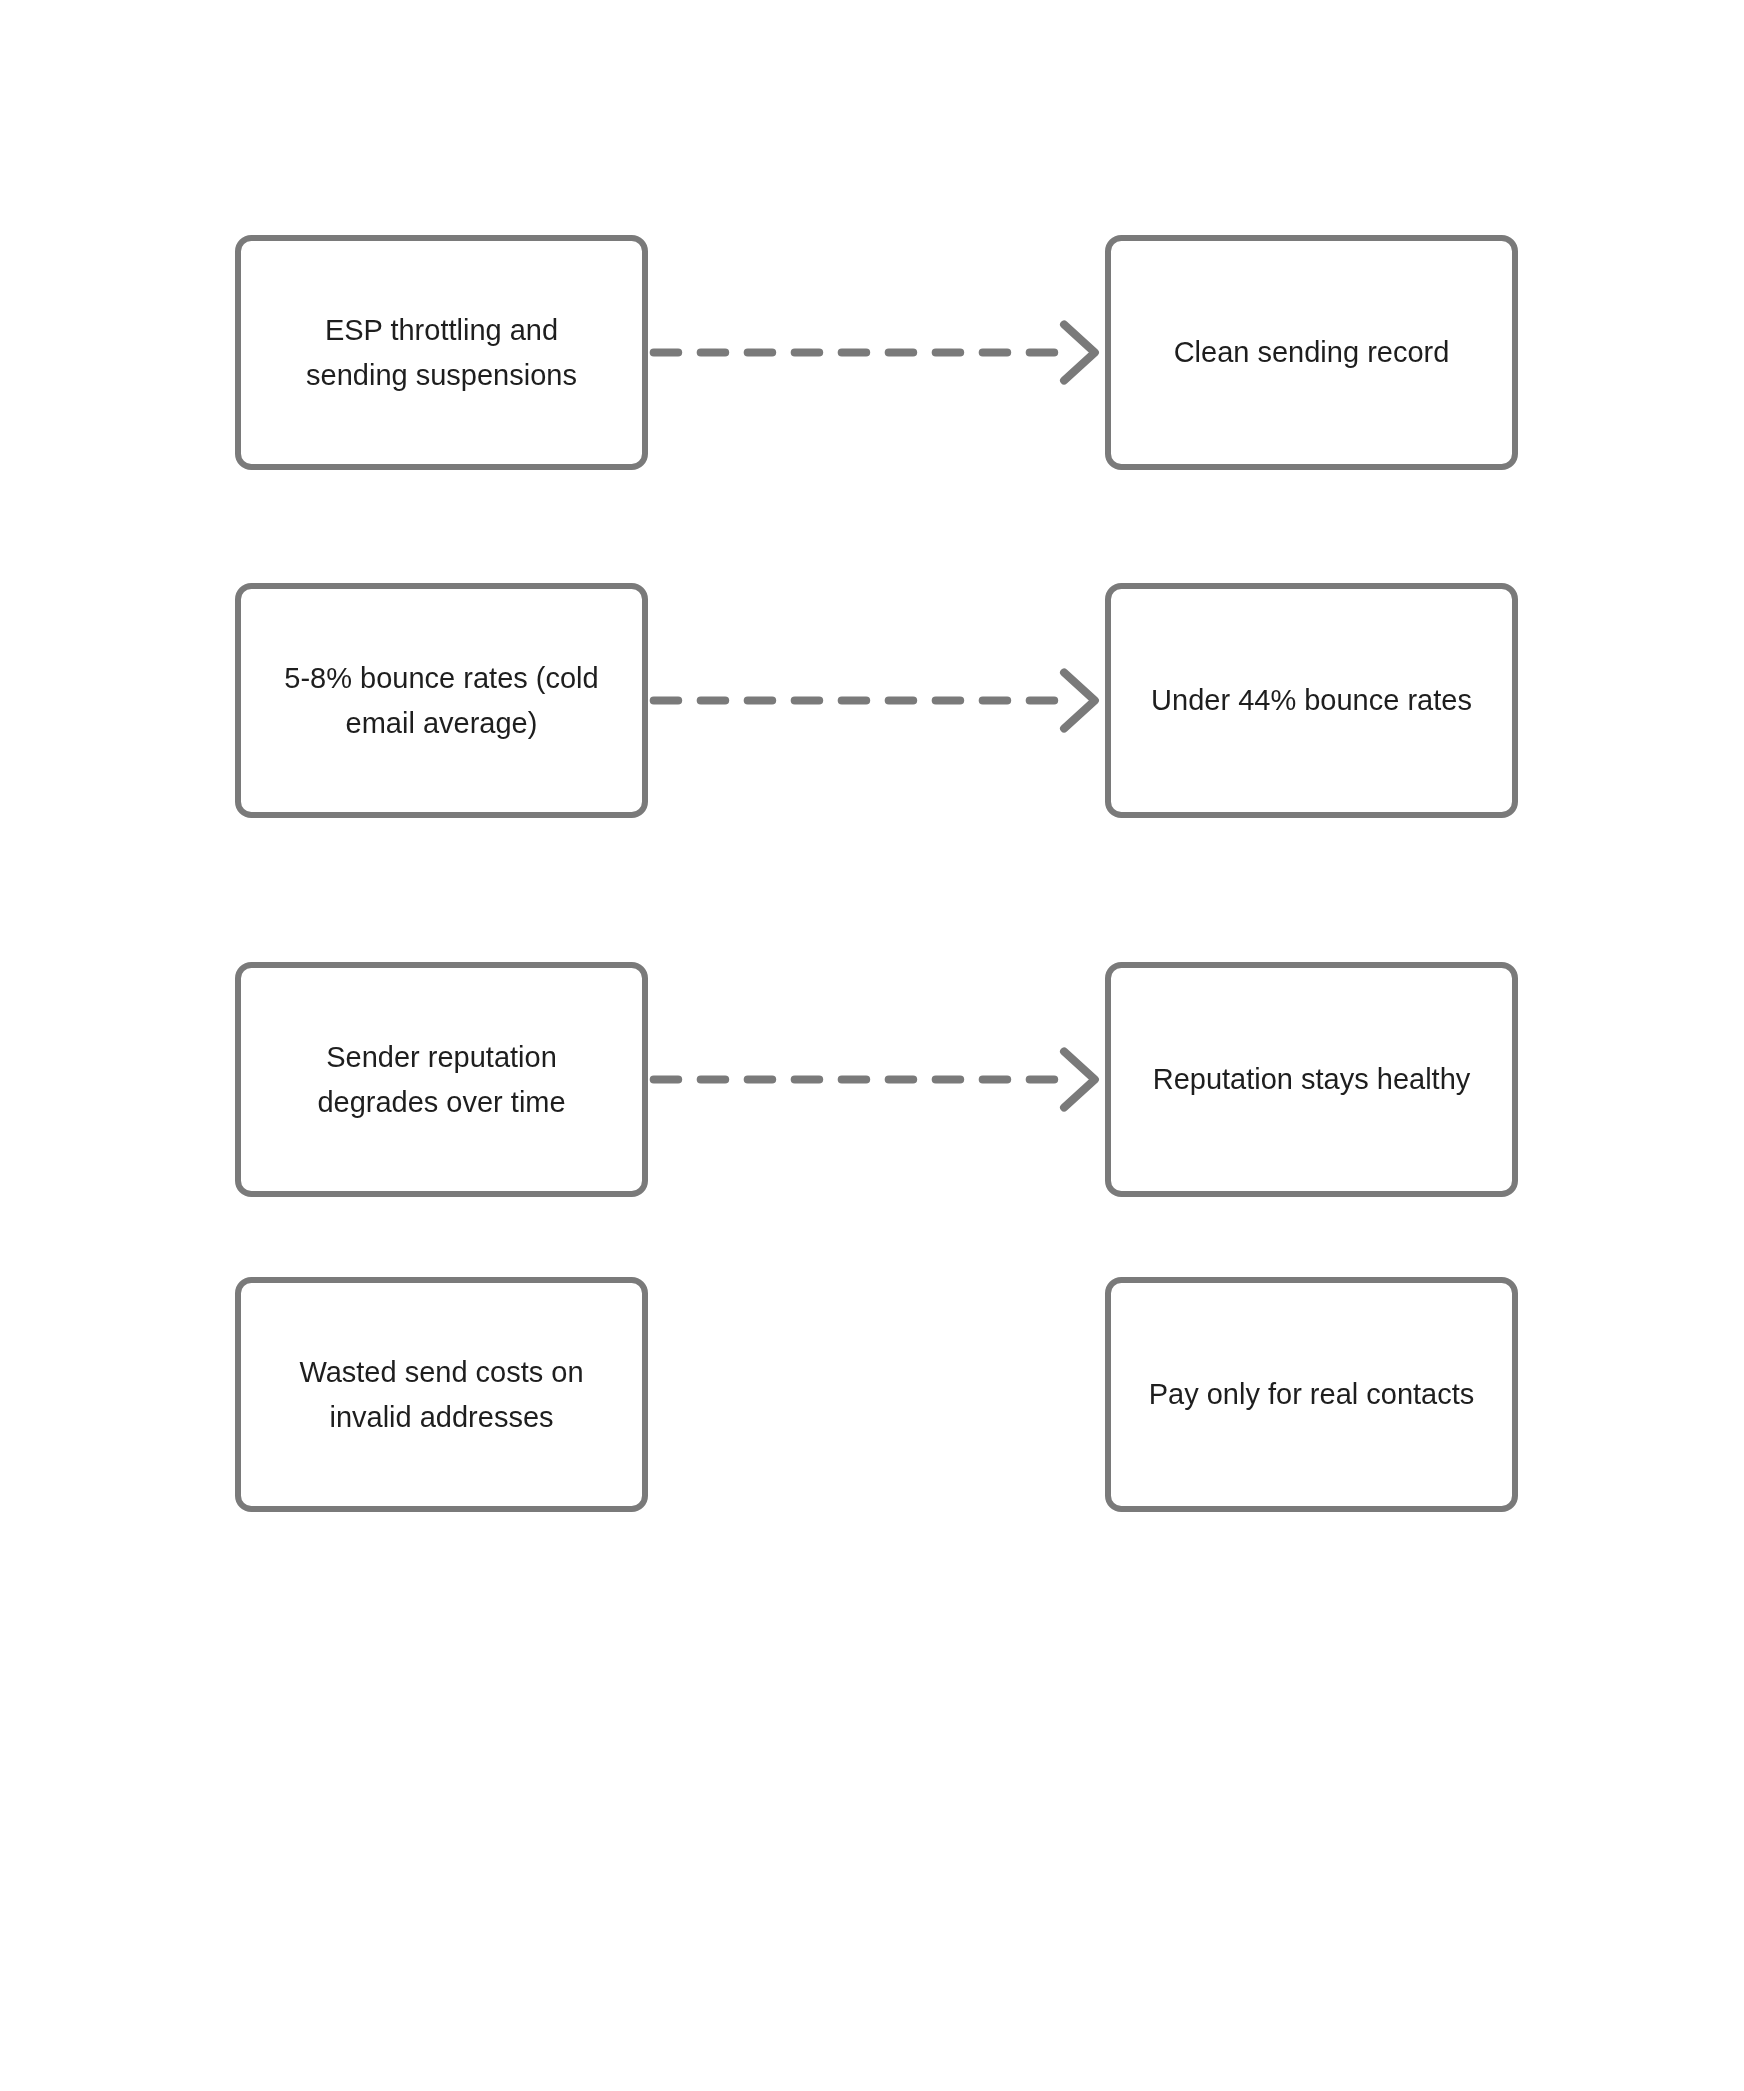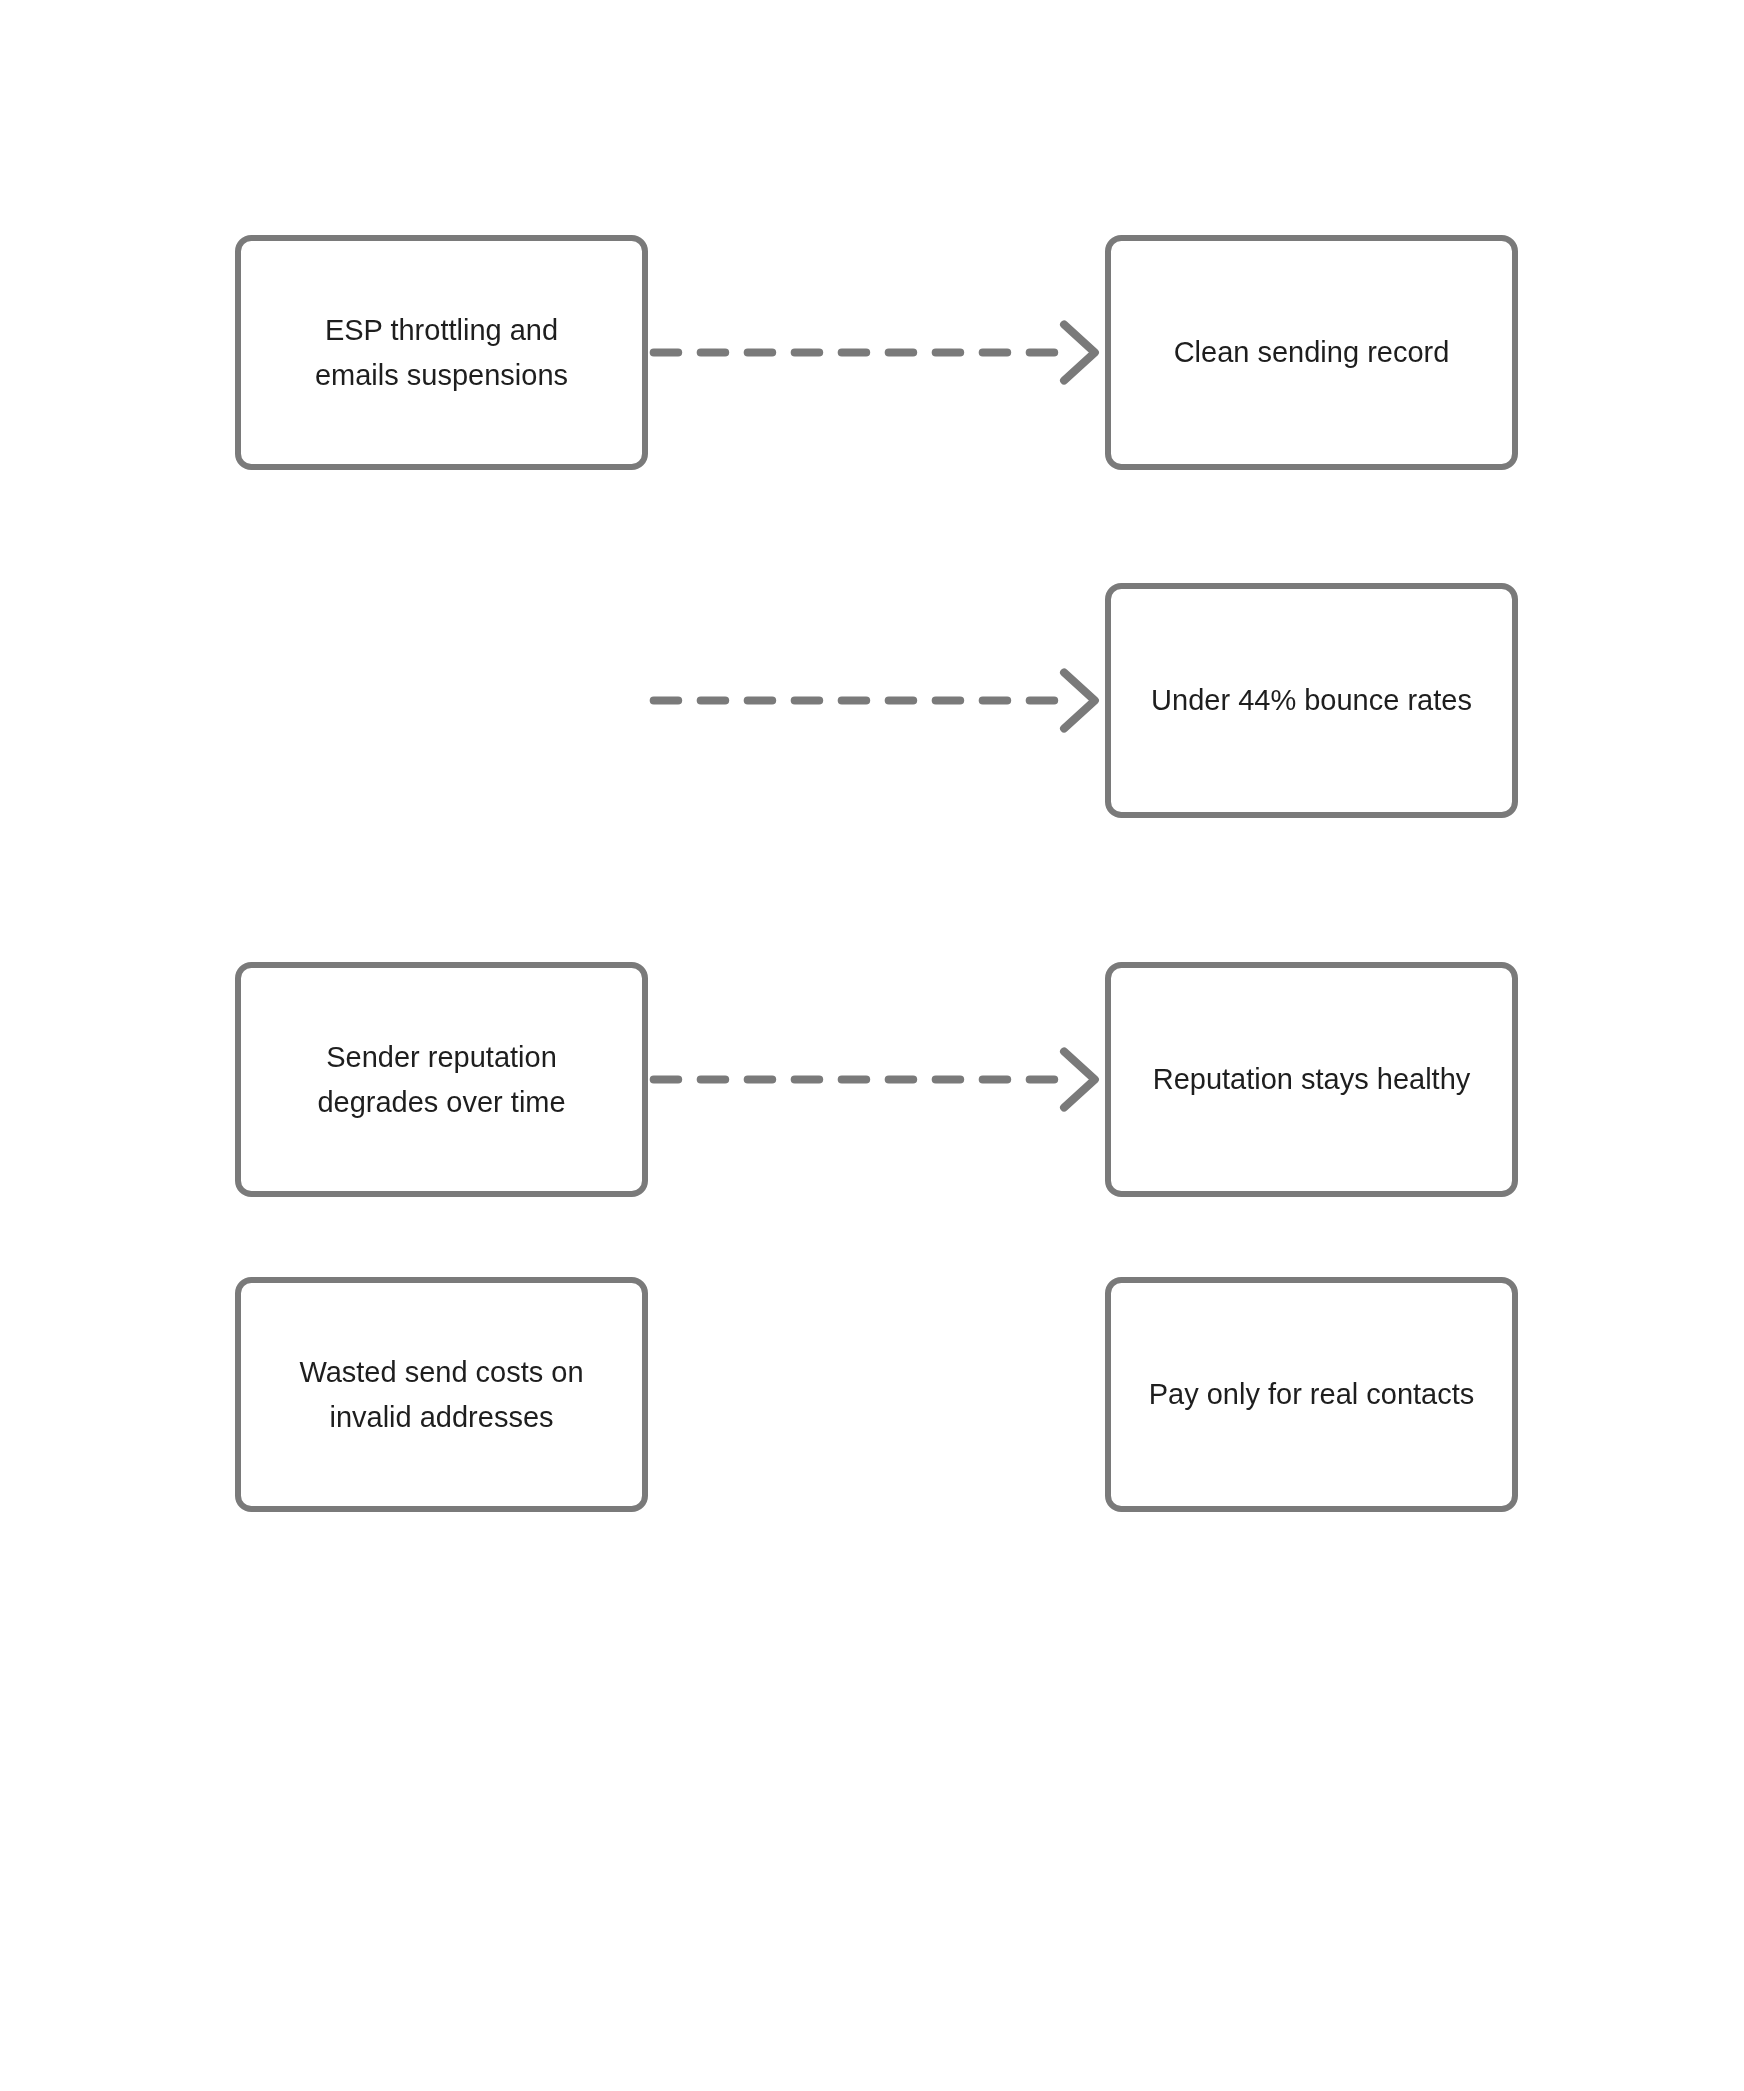--- a/index.html
+++ b/index.html
@@ -76,35 +76,41 @@
   }
 </style>
 </head>
 <body>
 
 <div class="canvas">
   <div class="row">
     <div class="box left">
       <div class="label">
           <div class="line">ESP throttling and</div>
-          <div class="line">emails suspensions</div>
+          <div class="line">sending suspensions</div>
         </div>
     </div>
     <svg class="arrow" viewBox="0 0 506 260" xmlns="http://www.w3.org/2000/svg" aria-hidden="true">
       <line class="arrow-line" x1="6" y1="130" x2="455" y2="130"></line>
       <path class="arrow-head" d="M 460 99 L 494 130 L 460 161"></path>
     </svg>
     <div class="box right">
       <div class="label">
           <div class="line">Clean sending record</div>
         </div>
     </div>
   </div>
 
   <div class="row">
+    <div class="box left">
+      <div class="label">
+          <div class="line">5-8% bounce rates (cold</div>
+          <div class="line">email average)</div>
+        </div>
+    </div>
     <svg class="arrow" viewBox="0 0 506 260" xmlns="http://www.w3.org/2000/svg" aria-hidden="true">
       <line class="arrow-line" x1="6" y1="130" x2="455" y2="130"></line>
       <path class="arrow-head" d="M 460 99 L 494 130 L 460 161"></path>
     </svg>
     <div class="box right">
       <div class="label">
           <div class="line">Under 44% bounce rates</div>
         </div>
     </div>
   </div>

